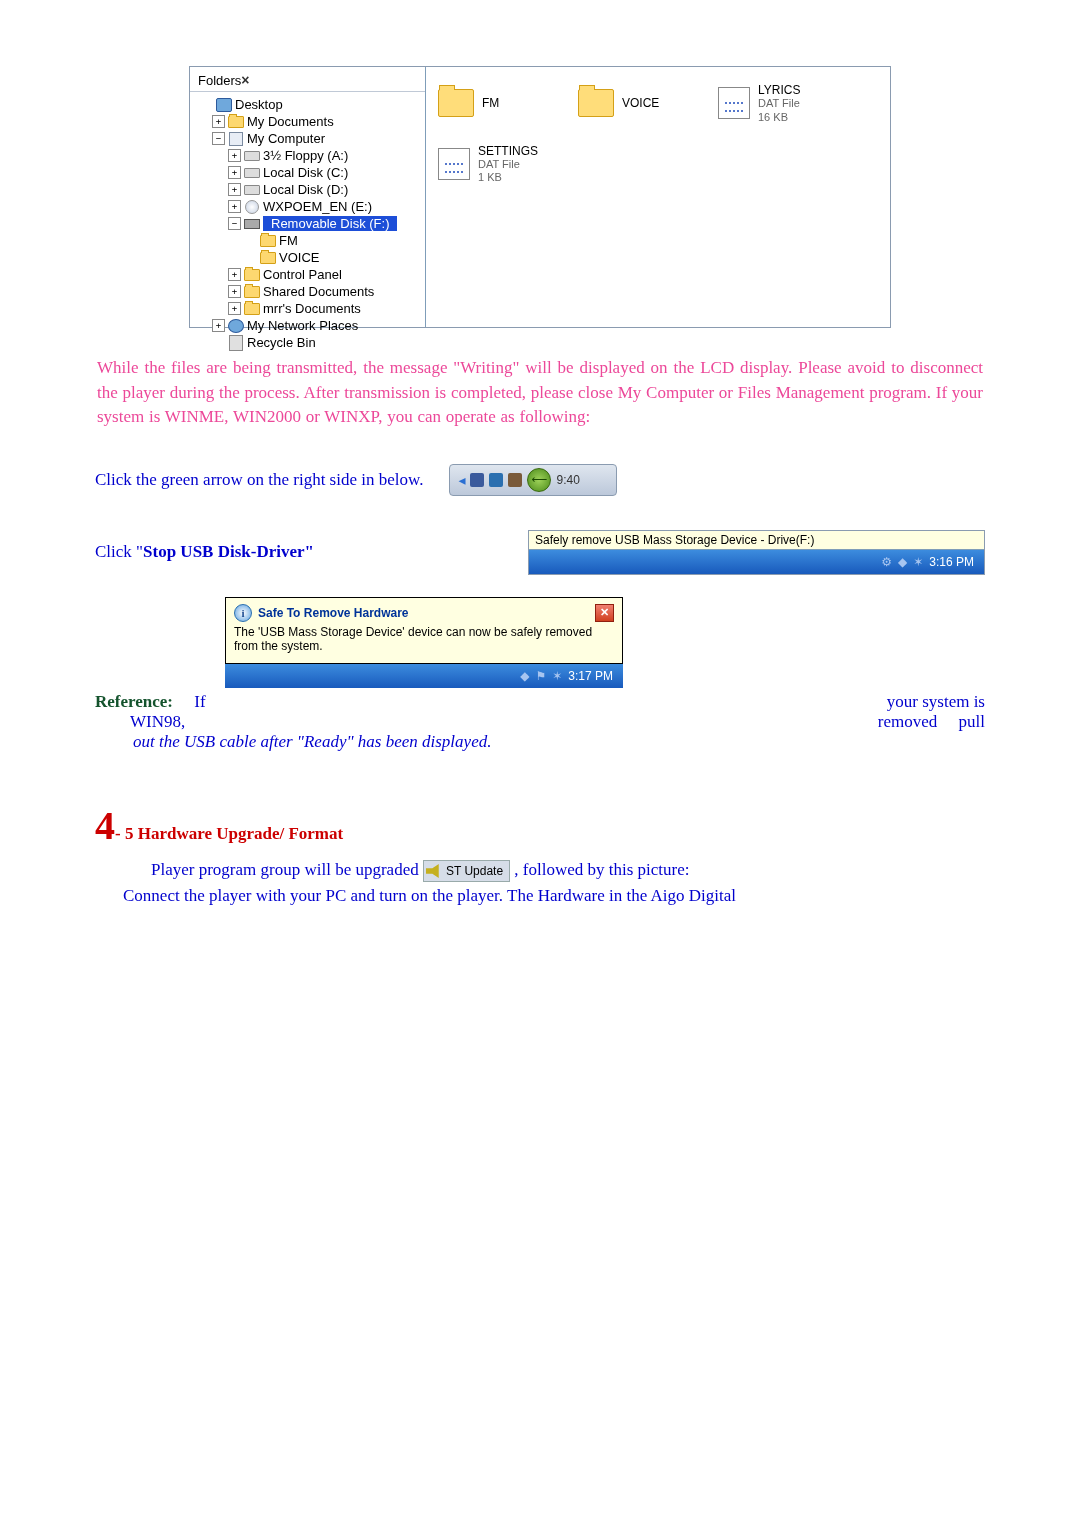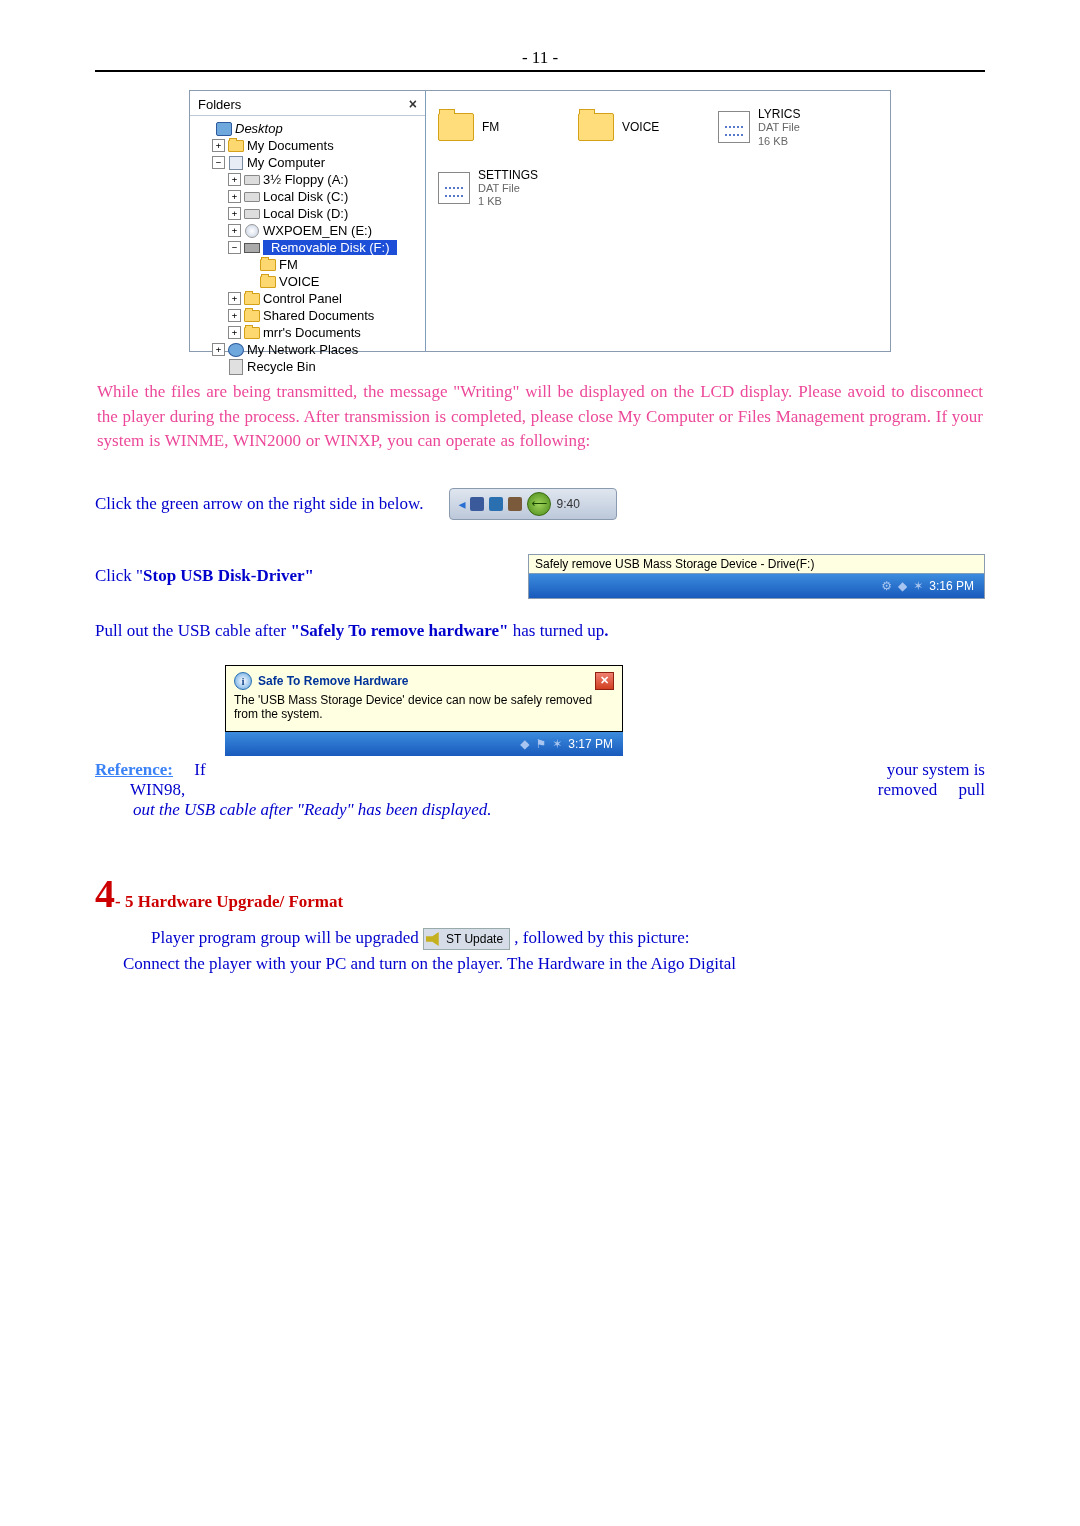--- a/index.html
+++ b/index.html
@@ -39,38 +39,37 @@
   }
   .pane-left {
     width: 235px;
     border-right: 1px solid #7f9db9;
     position: relative;
   }
   .pane-title {
     padding: 5px 8px 3px 8px;
     border-bottom: 1px solid #c0c9d6;
     display: flex;
-    justify-content: space-between;
     align-items: center;
   }
   .close-x {
     font-weight: bold;
     font-size: 14px;
     color: #333;
   }
   .tree {
     padding: 4px 0 4px 4px;
   }
   .tree-row {
     display: flex;
     align-items: center;
     height: 17px;
     white-space: nowrap;
   }
-  .indent0 { padding-left: 6px; font-style: italic; }
+  .indent0 { padding-left: 6px; }
   .indent1 { padding-left: 18px; }
   .indent2 { padding-left: 34px; }
   .indent3 { padding-left: 50px; }
   .expander {
     display: inline-flex;
     width: 11px;
     height: 11px;
     border: 1px solid #888;
     font-size: 9px;
     line-height: 9px;
@@ -260,21 +259,21 @@
     border: 1px solid #902010; color: #fff;
     font-size: 11px; display: flex; align-items: center;
     justify-content: center; font-family: Arial;
   }
   .ref-row {
     display: flex;
     justify-content: space-between;
     color: #0000cd;
     margin: 2px 0 0 0;
   }
-  .ref-label { color: #3b82f6; font-weight: bold; text-decoration: underline; }
+  .ref-label { color: #14532d; font-weight: bold; }
   .win98-row { display: flex; justify-content: space-between; color: #0000cd; }
   .indent-body { margin-left: 38px; color: #0000cd; font-style: italic; }
 
   .section-heading {
     margin-top: 50px;
     margin-bottom: 4px;
   }
   .big-4 {
     color: #cc0000;
     font-family: "Times New Roman", serif;
@@ -308,21 +307,20 @@
   .st-speaker {
     width: 16px; height: 14px; background: #c5b020;
     clip-path: polygon(0 30%, 40% 30%, 80% 0, 80% 100%, 40% 70%, 0 70%);
     margin-right: 4px;
   }
 </style>
 </head>
 <body>
 
 <div class="page">
-  <div class="header-line">- 11 -</div>
 
   <div class="content">
 
     <div class="explorer-box">
       <div class="pane-left">
         <div class="pane-title">
           <span>Folders</span>
           <span class="close-x">×</span>
         </div>
         <div class="tree">
@@ -484,23 +482,20 @@
         <div class="taskbar-blue">
           <span style="flex:1"></span>
           <span class="sep">⚙</span>
           <span class="sep">◆</span>
           <span class="sep">✶</span>
           <span>3:16 PM</span>
         </div>
       </div>
     </div>
 
-    <p class="pullout">
-      <span>Pull out the USB cable after </span><b>"Safely To remove hardware"</b><span> has turned up</span><b>.</b>
-    </p>
 
     <div class="remove-box-wrap">
       <div class="remove-balloon">
         <div class="balloon-body">
           <div class="balloon-title">
             <span class="info-circle">i</span>
             <span>Safe To Remove Hardware</span>
             <span class="balloon-close">✕</span>
           </div>
           <div style="color:#000">The 'USB Mass Storage Device' device can now be safely removed from the system.</div>

